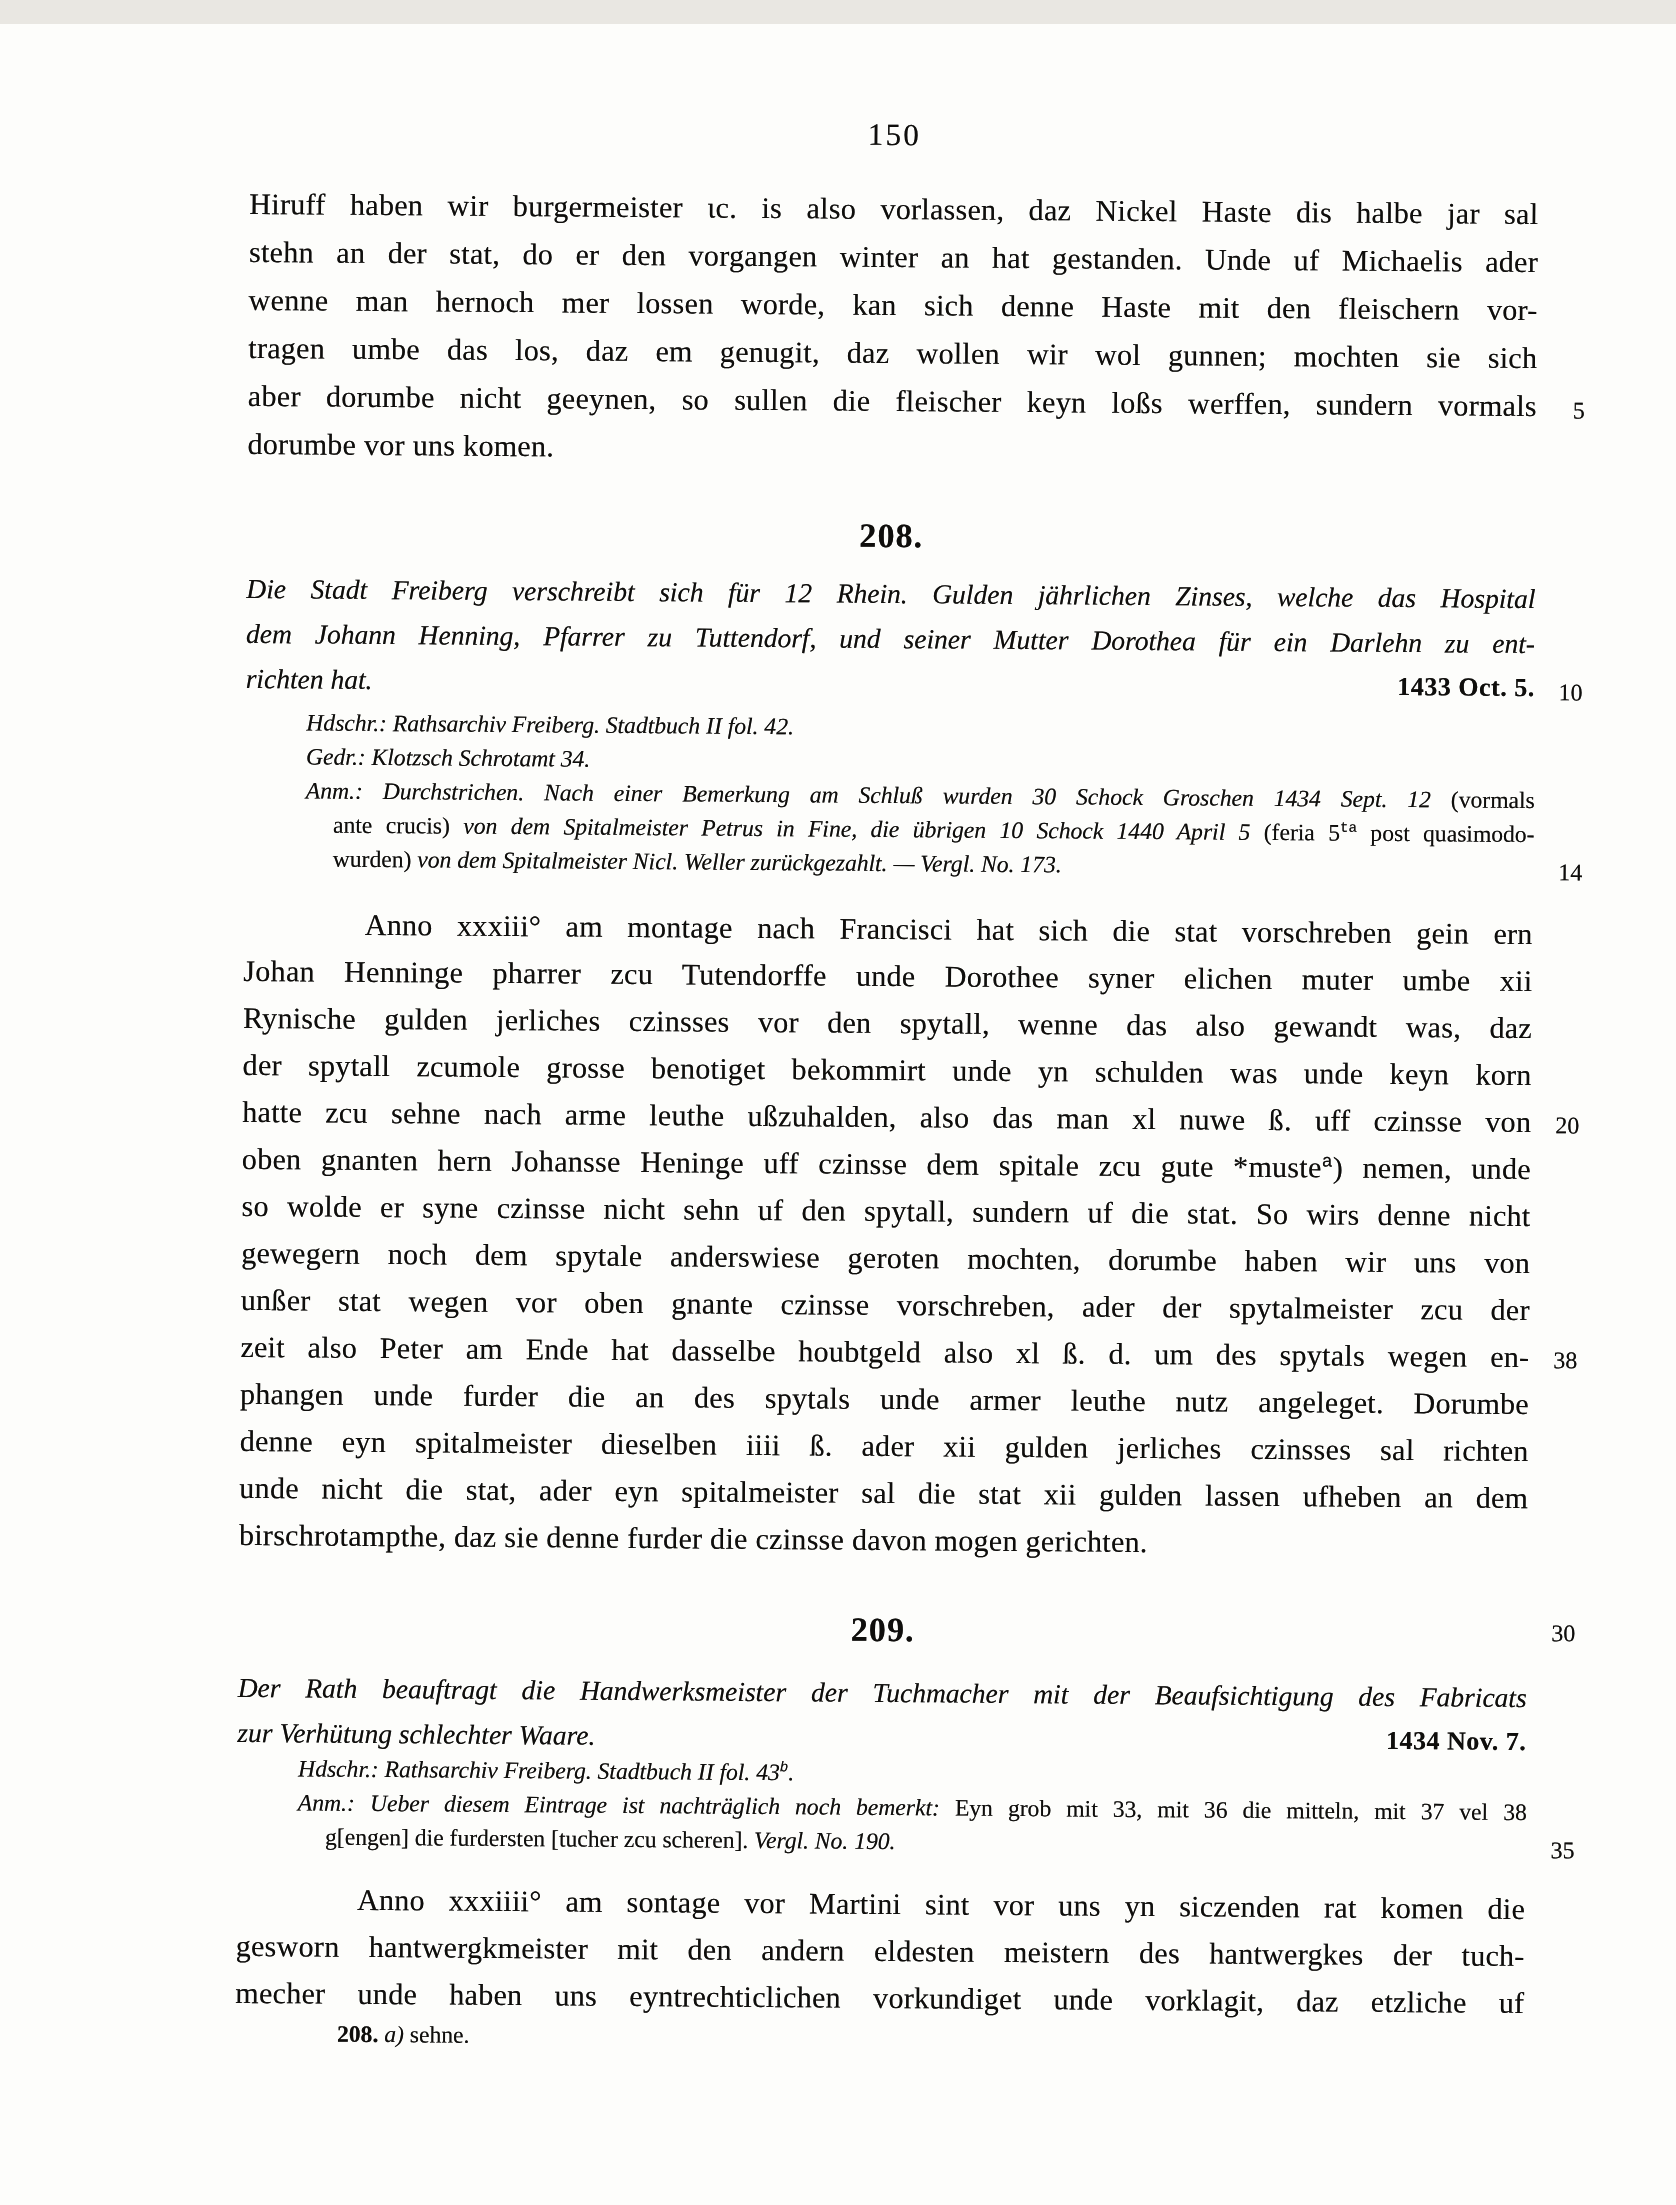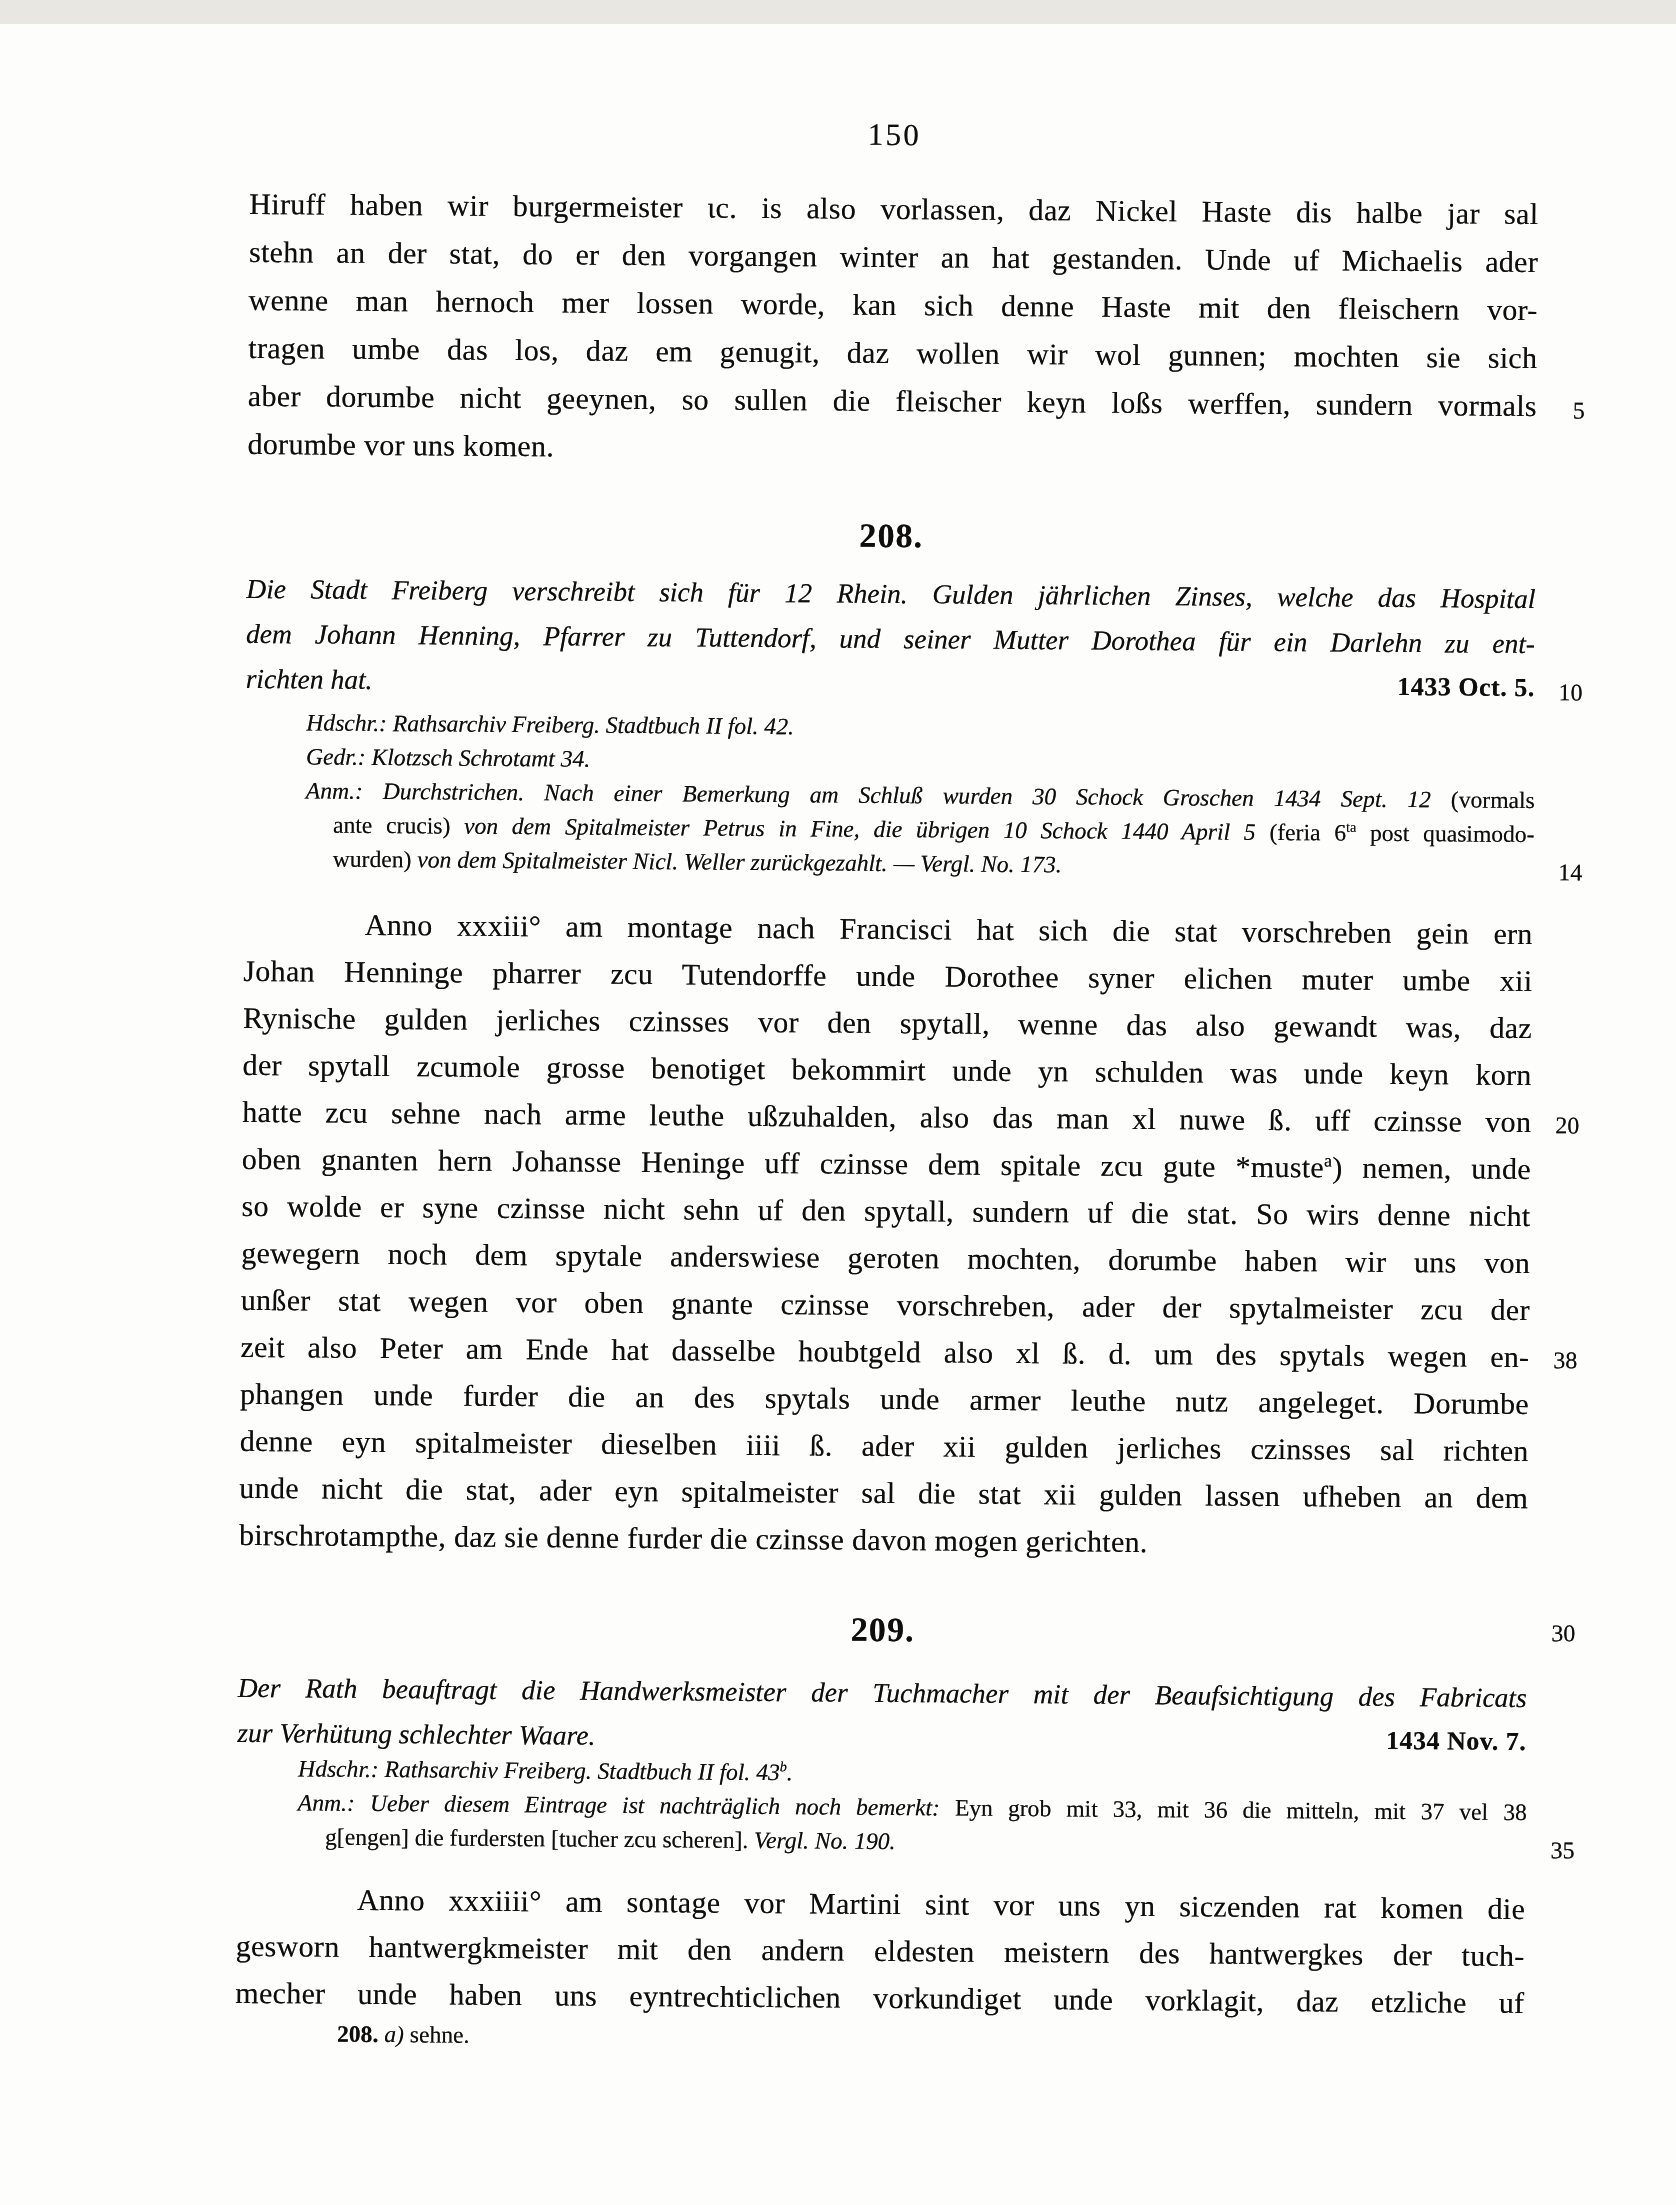--- a/index.html
+++ b/index.html
@@ -34,21 +34,21 @@
 
   .lnum { position:absolute; right:-48px; top:4.4px; font-size:24px;
           font-style:normal; font-weight:normal; letter-spacing:0; }
   .heading .lnum { top:4px; }
   .rtext { position:absolute; right:0; top:-1.1px; font-weight:bold;
            font-style:normal; font-size:26px; letter-spacing:0.5px; }
 
   .rm  { font-style:normal; }
   .i   { font-style:italic; }
   .b   { font-weight:bold; font-style:normal; }
-  .sup { font-size:60%; vertical-align:super; line-height:0; }
+  .sup { font-size:60%; vertical-align:super; line-height:0;font-family:Liberation Mono, monospace; }
 </style>
 </head>
 <body>
 
 <div class="page">
   <div class="content">
 
     <div class="col pagenum" style="top:88px">150</div>
 
     <div class="col para" style="top:156px">
@@ -95,21 +95,21 @@
         <div class="tline last">
           <span class="ltext">Hdschr.:  Rathsarchiv Freiberg.   Stadtbuch II fol. 42.</span>
         </div>
         <div class="tline last">
           <span class="ltext">Gedr.:  Klotzsch Schrotamt 34.</span>
         </div>
         <div class="tline">
           <span class="ltext"><span>Anm.:  Durchstrichen.   Nach einer Bemerkung am Schluß wurden 30 Schock Groschen 1434 Sept. 12 </span><span class="rm">(vormals</span></span>
         </div>
         <div class="tline cont">
-          <span class="ltext"><span class="rm">ante crucis) </span><span>von dem Spitalmeister Petrus in Fine, die übrigen 10 Schock 1440 April 5 </span><span class="rm">(feria 6</span><span class="rm sup">ta</span><span class="rm"> post quasimodo-</span></span>
+          <span class="ltext"><span class="rm">ante crucis) </span><span>von dem Spitalmeister Petrus in Fine, die übrigen 10 Schock 1440 April 5 </span><span class="rm">(feria 5</span><span class="rm sup">ta</span><span class="rm"> post quasimodo-</span></span>
         </div>
         <div class="tline last cont">
           <span class="ltext"><span class="rm">wurden) </span><span>von dem Spitalmeister Nicl. Weller zurückgezahlt. — Vergl. No. 173.</span></span>
           <span class="lnum">14</span>
         </div>
       </div>
 
     <div class="col body" style="top:876px">
         <div class="tline ind">
           <span class="ltext">Anno xxxiii° am montage nach Francisci hat sich die stat vorschreben gein ern</span>

